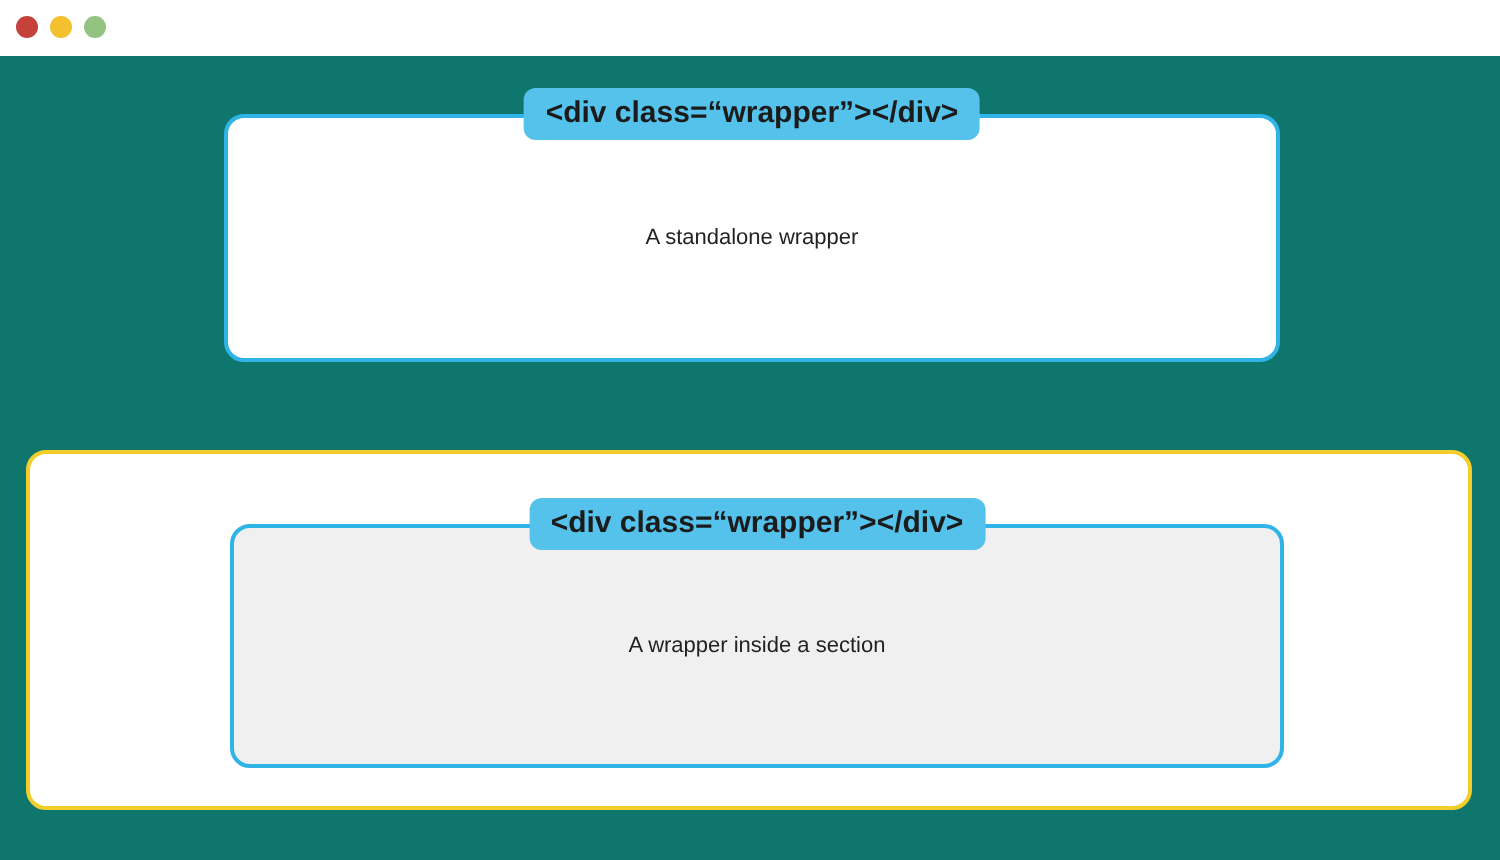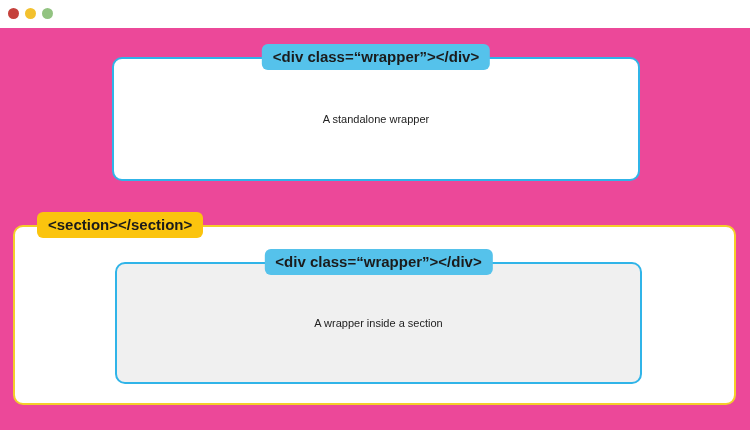--- a/index.html
+++ b/index.html
@@ -9,21 +9,21 @@
     background:#ffffff;font-family:"Liberation Sans",sans-serif;
   }
   .titlebar{
     position:absolute;left:0;top:0;width:750px;height:28px;background:#ffffff;
   }
   .dot{position:absolute;top:8px;width:11px;height:11px;border-radius:50%;}
   .dot.red{left:8px;background:#c5413c;}
   .dot.yellow{left:25px;background:#f3c12e;}
   .dot.green{left:42px;background:#92c381;}
   .content{
-    position:absolute;left:0;top:28px;width:750px;height:402px;background:#ec4899;
+    position:absolute;left:0;top:28px;width:750px;height:402px;background:#0f766e;
   }
   .box{position:absolute;border-radius:10px;}
   .standalone-box{
     left:112px;top:29px;width:528px;height:124px;
     background:#ffffff;border:2px solid #30b4e8;
   }
   .section-box{
     left:13px;top:197px;width:723px;height:180px;
     background:#ffffff;border:2px solid #f3ce2a;
   }
@@ -55,21 +55,20 @@
   </div>
 
   <div class="content">
 
     <div class="box standalone-box">
       <div class="tag blue">&lt;div class=“wrapper”&gt;&lt;/div&gt;</div>
       <div class="caption">A standalone wrapper</div>
     </div>
 
     <div class="box section-box">
-      <div class="tag yellow">&lt;section&gt;&lt;/section&gt;</div>
 
       <div class="box nested-box">
         <div class="tag blue">&lt;div class=“wrapper”&gt;&lt;/div&gt;</div>
         <div class="caption">A wrapper inside a section</div>
       </div>
     </div>
 
   </div>
 </div>
 

